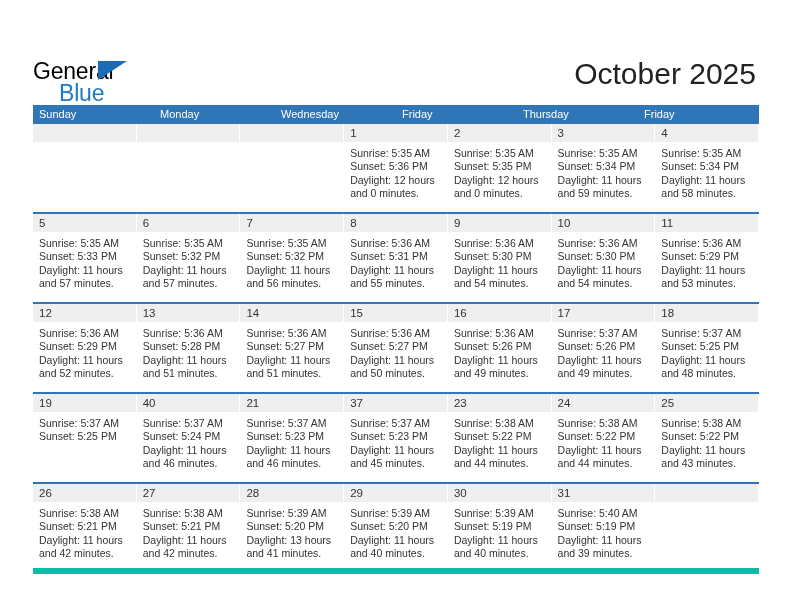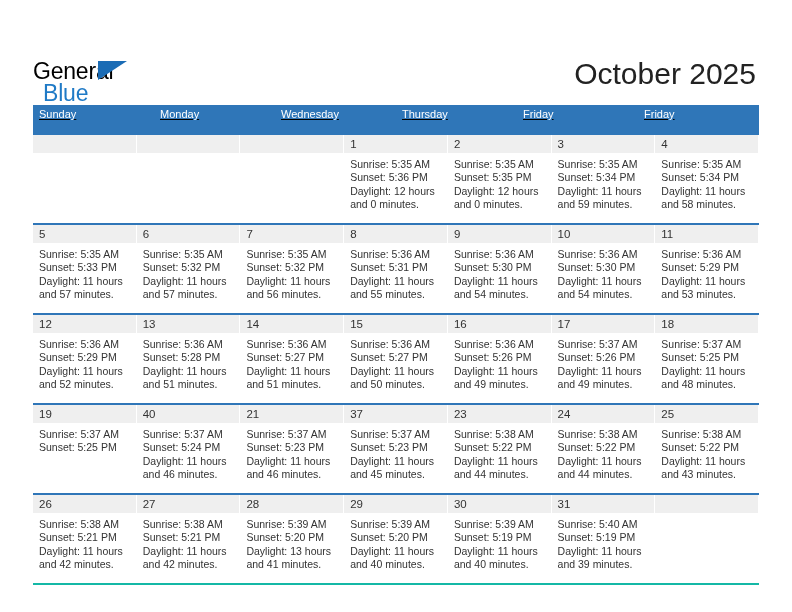--- a/index.html
+++ b/index.html
@@ -51,21 +51,21 @@
     position: absolute;
     left: 65px;
     top: 3px;
     width: 0;
     height: 0;
     border-left: 29px solid #1b6cb5;
     border-bottom: 19px solid transparent;
   }
   .logo-blue {
     position: absolute;
-    left: 10px;
+    left: 26px;
     top: 22px;
     font-size: 23px;
     letter-spacing: -0.2px;
     color: #1f7ac6;
     line-height: 26px;
   }
   .logo-underline {
     position: absolute;
     left: 26px;
     top: 48px;
@@ -96,39 +96,38 @@
   
   .calendar {
     position: absolute;
     left: 33px;
     top: 105px;
     width: 726px;
   }
   .cal-head {
     display: flex;
     background: #2f76b8;
-    height: 30px;
-    text-decoration: underline;
+    height: 19px;
   }
   .cal-head .hcell {
     flex: 1 1 0;
     color: #ffffff;
     font-size: 11px;
     line-height: 19px;
     padding-left: 6px;
     box-sizing: border-box;
     white-space: nowrap;
   }
   .week {
     display: flex;
     height: 90px;
     border-bottom: 2px solid #2f76b8;
     box-sizing: border-box;
   }
-  .week:last-child { border-bottom: 2px solid #14b8a6; }
+  .week:last-child { border-bottom: 6px solid #14b8a6; }
 
   .daycell {
     flex: 1 1 0;
     box-sizing: border-box;
     position: relative;
     background: #ffffff;
     border-right: 1px solid #ffffff;
     overflow: hidden;
   }
   .daycell .numband {
@@ -167,22 +166,22 @@
 
     <div class="title">October 2025</div>
     <div class="subtitle">Santo Domingo, Bicol, Philippines</div>
   </div>
 
   <div class="calendar">
     <div class="cal-head" id="cal-head">
         <div class="hcell">Sunday</div>
         <div class="hcell">Monday</div>
         <div class="hcell">Wednesday</div>
+        <div class="hcell">Friday</div>
         <div class="hcell">Thursday</div>
-        <div class="hcell">Friday</div>
         <div class="hcell">Friday</div>
       </div>
     <div id="cal-body">
         <div class="week">
           <div class="daycell empty">
             <div class="numband">
               <span class="daynum"></span>
             </div>
           </div>
           <div class="daycell empty">

